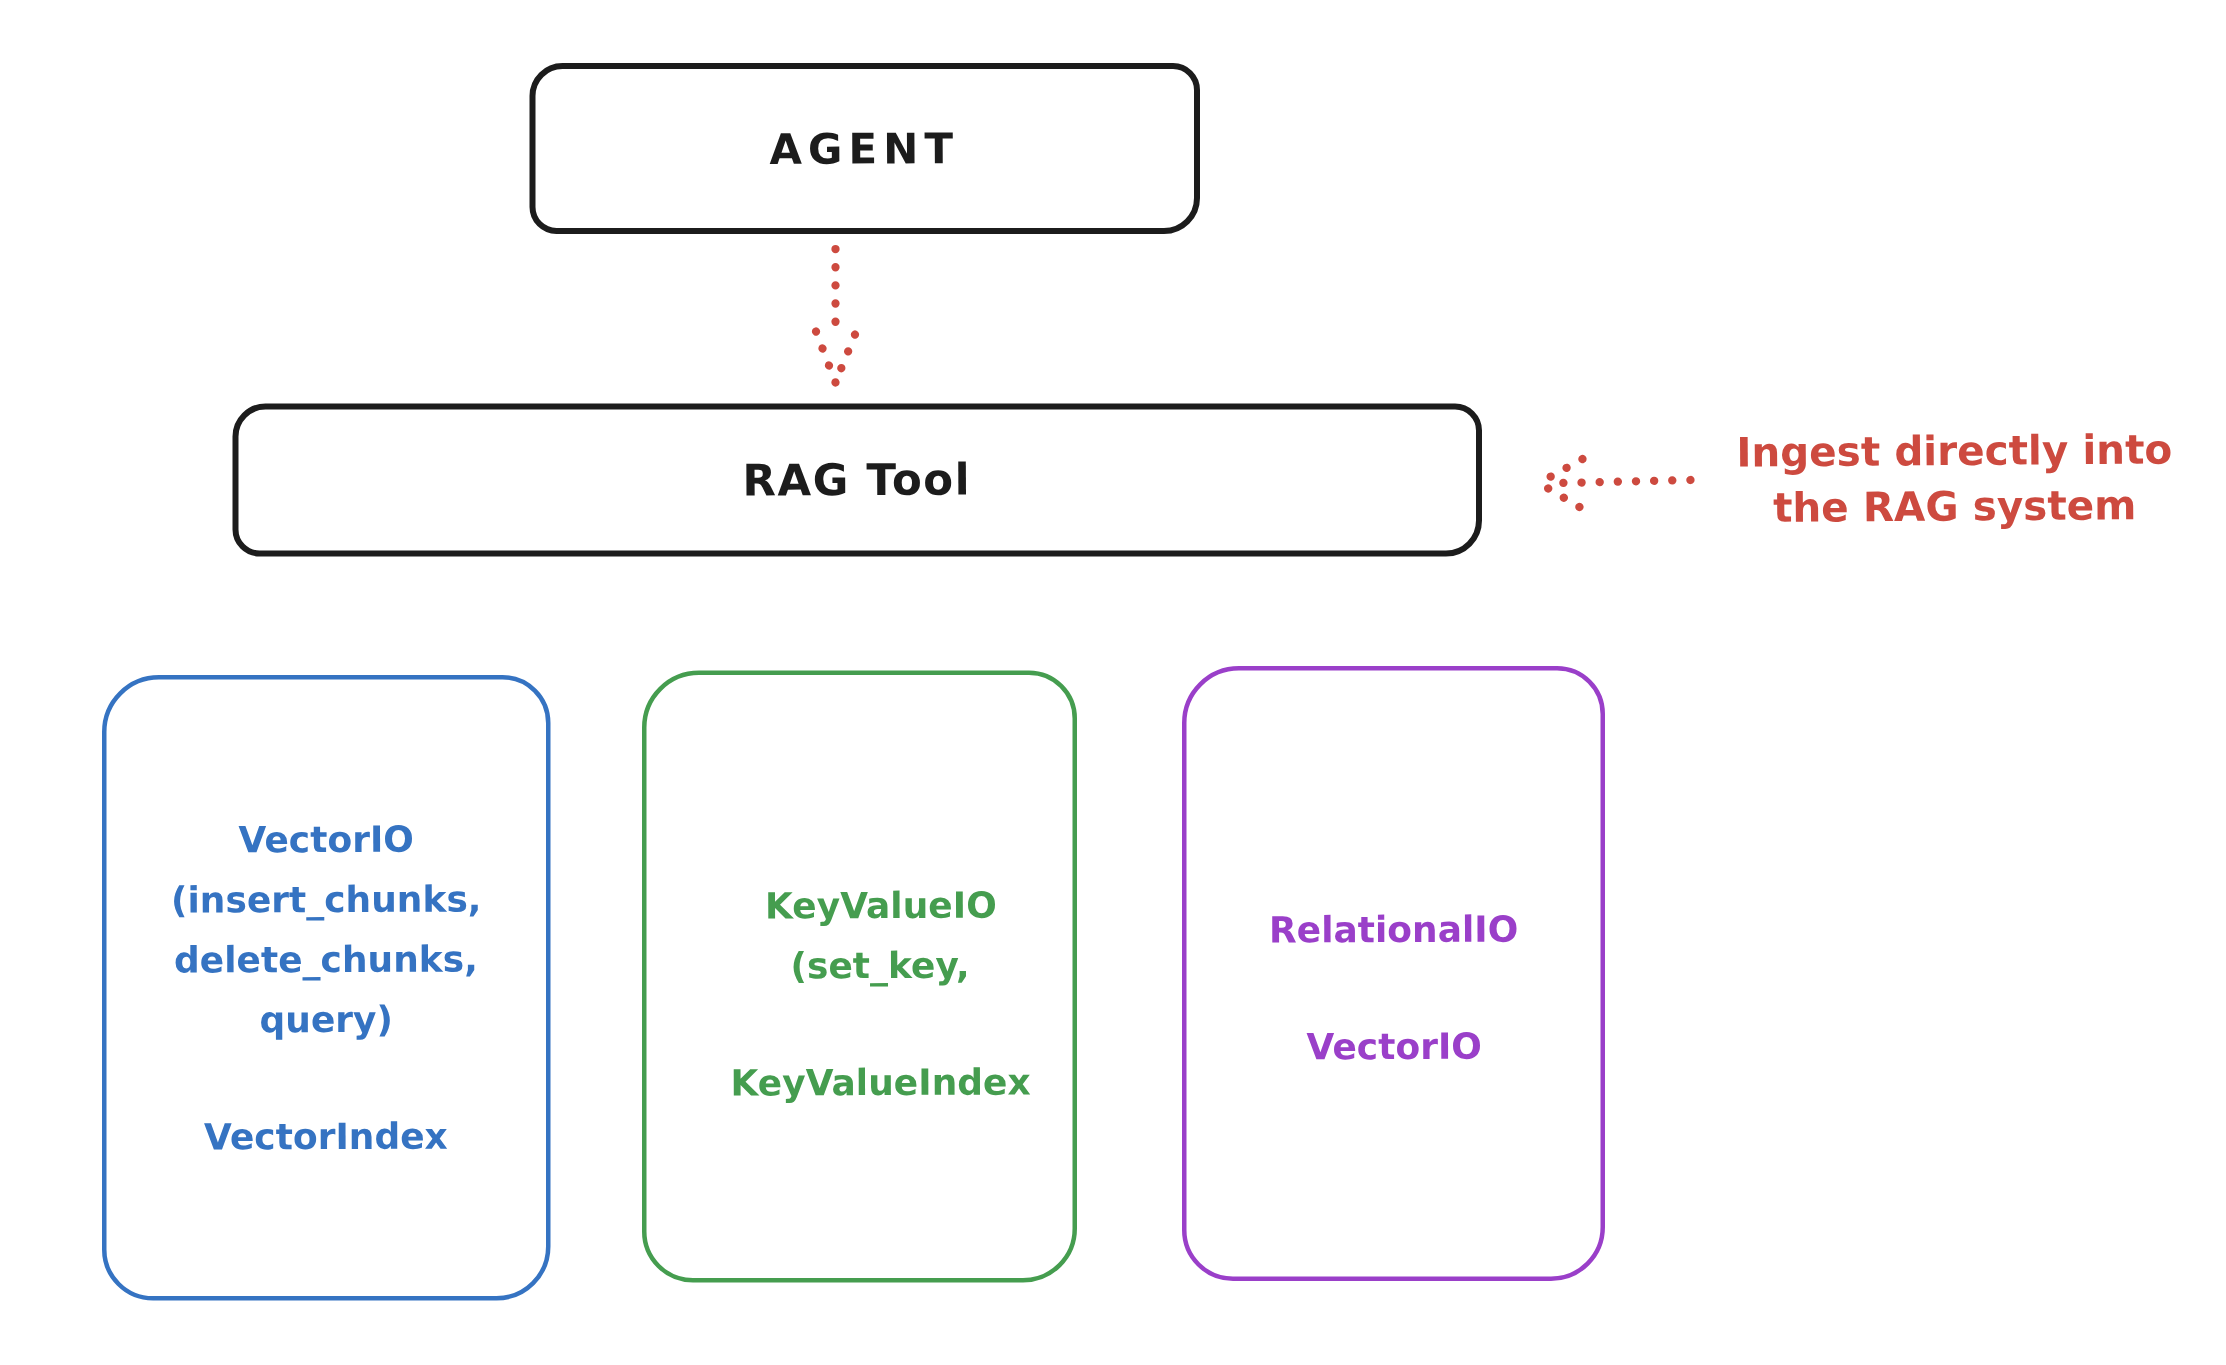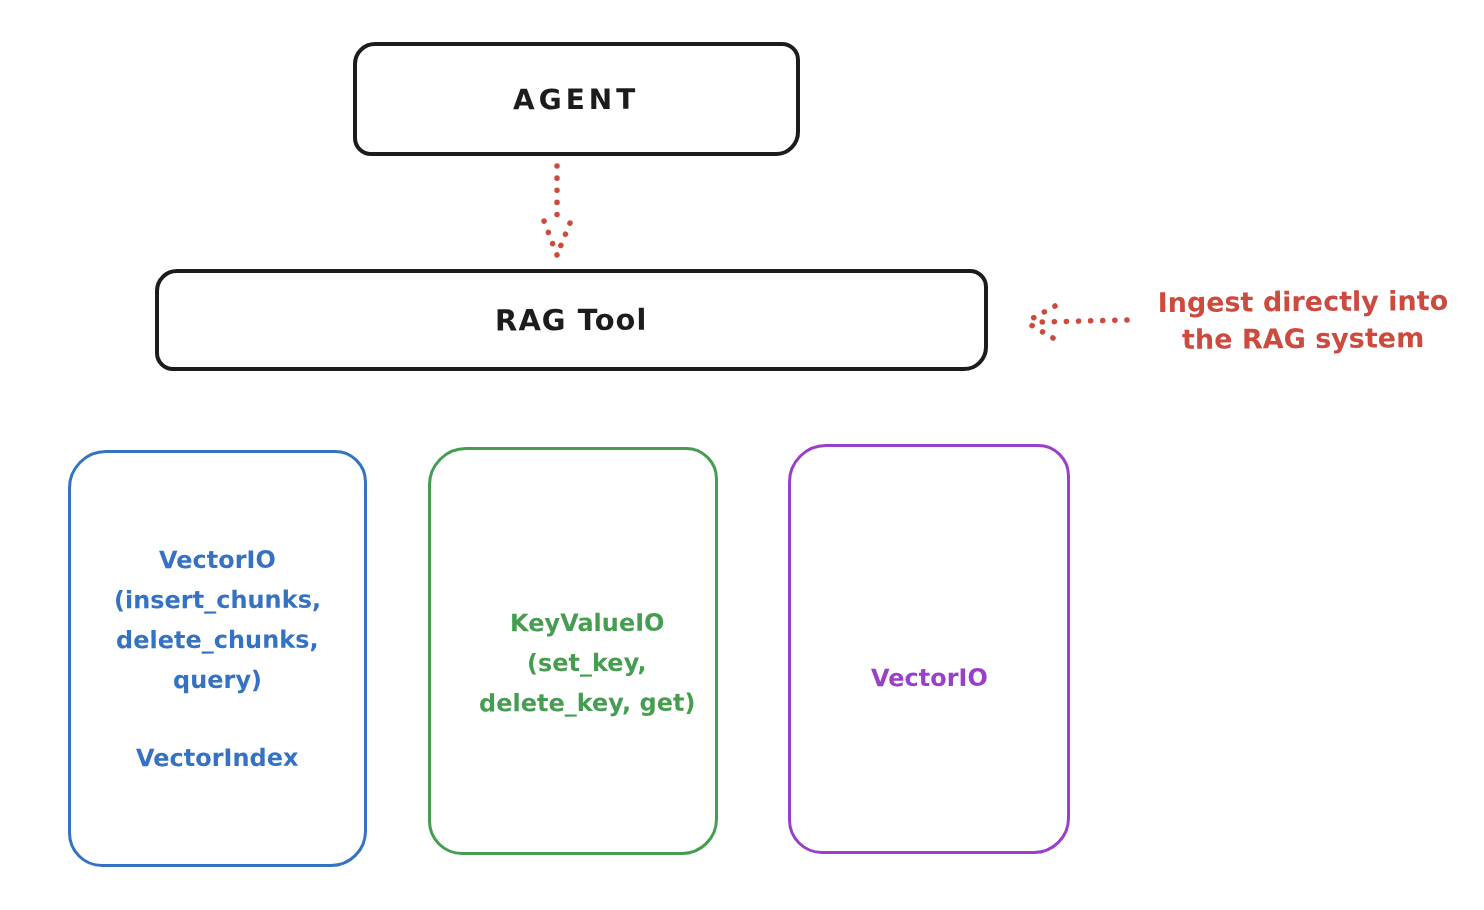--- a/index.html
+++ b/index.html
@@ -121,23 +121,24 @@
       <div class="line">delete_chunks,</div>
       <div class="line">query)</div>
       <div class="index-label">VectorIndex</div>
     </div>
   </div>
 
   <div class="storage storage-green">
     <div class="content">
       <div class="line">KeyValueIO</div>
       <div class="line">(set_key,</div>
-      <div class="line">delete_key, get)</div>
+      <div class="index-label">KeyValueIndex</div>
     </div>
   </div>
 
   <div class="storage storage-purple">
     <div class="content">
+      <div class="line">RelationalIO</div>
       <div class="index-label">VectorIO</div>
     </div>
   </div>
 
 </div>
 
 </body></html>

